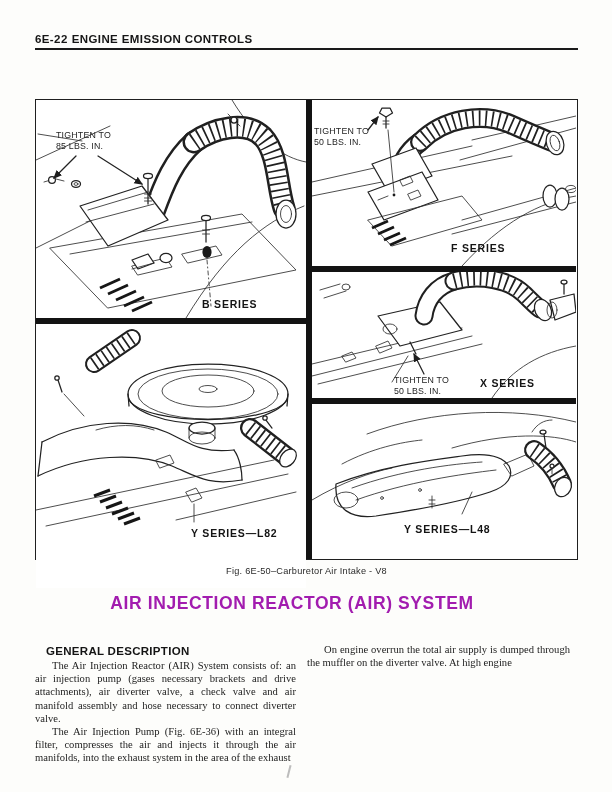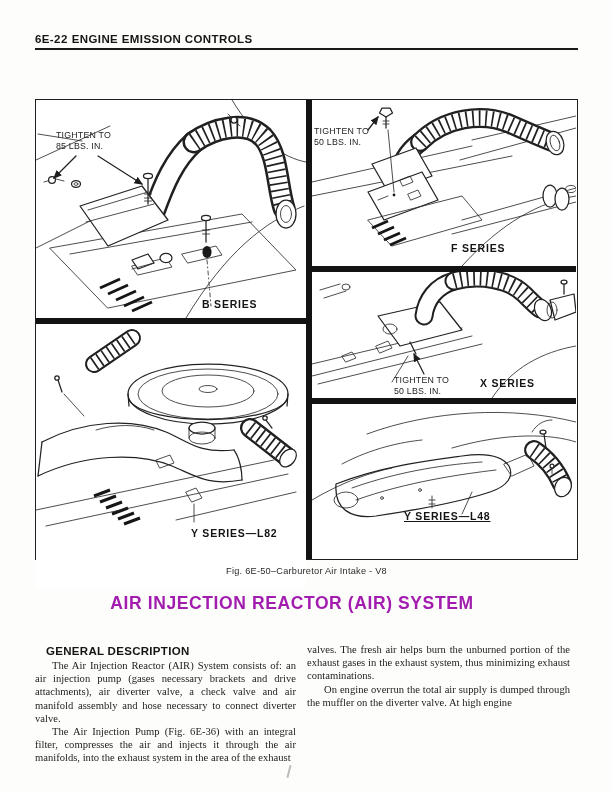--- a/index.html
+++ b/index.html
@@ -243,21 +243,21 @@
         <path class="to" stroke-width="20" d="M222,46 C234,54 244,66 250,80"></path>
         <path class="ti" stroke-width="15.5" d="M222,46 C234,54 244,66 250,80"></path>
         <path class="tr" stroke-width="15.5" stroke-dasharray="1.7 4.6" d="M222,46 C234,54 244,66 250,80"></path>
         <ellipse class="fw" cx="251" cy="83" rx="8" ry="10" transform="rotate(25 251 83)"></ellipse>
         <path class="ln" d="M232,30 L234,44"></path>
           <ellipse class="fw" cx="231" cy="28" rx="3" ry="2"></ellipse>
         <circle class="fw" cx="240" cy="62" r="2"></circle>
           <path class="l2" d="M240,64 L240,70"></path>
         <path class="l2" d="M150,110 L160,88 M220,28 C225,20 232,16 240,16"></path>
       </svg>
-      <div class="plabel" style="left:92px;top:106px;text-decoration:underline;">Y SERIES—L48</div>
+      <div class="plabel" style="left:92px;top:119px;">Y SERIES—L48</div>
     </div>
 
     <div class="vbar"></div>
     <div class="hb hb-l"></div>
     <div class="hb hb-r1"></div>
     <div class="hb hb-r2"></div>
   </div>
 
   <div class="figcap">Fig. 6E-50–Carburetor Air Intake - V8</div>
 
@@ -266,18 +266,17 @@
   </div>
 
   <div class="subhead">GENERAL DESCRIPTION</div>
 
   <div class="col col-l">
     <p class="ind">The Air Injection Reactor (AIR) System consists of: an air injection pump (gases necessary brackets and drive attachments), air diverter valve, a check valve and air manifold assembly and hose necessary to connect diverter valve.</p>
     <p class="ind">The Air Injection Pump (Fig. 6E-36) with an integral filter, compresses the air and injects it through the air manifolds, into the exhaust system in the area of the exhaust</p>
   </div>
 
   <div class="col col-r">
-    <p>valves. The fresh air helps burn the unburned portion of the exhaust gases in the exhaust system, thus minimizing exhaust contaminations.</p>
     <p class="ind">On engine overrun the total air supply is dumped through the muffler on the diverter valve. At high engine</p>
   </div>
 
   <div class="artifact"></div>
 </div>
 
 </body></html>

